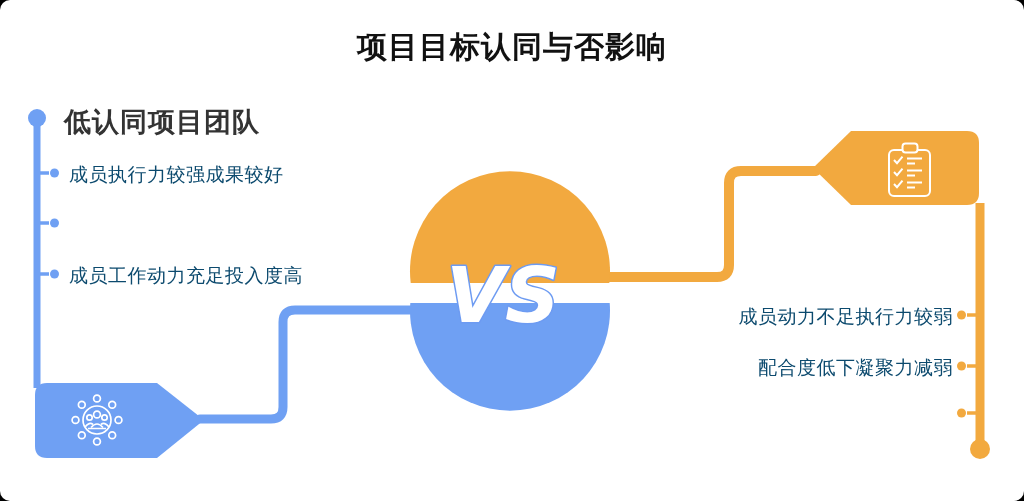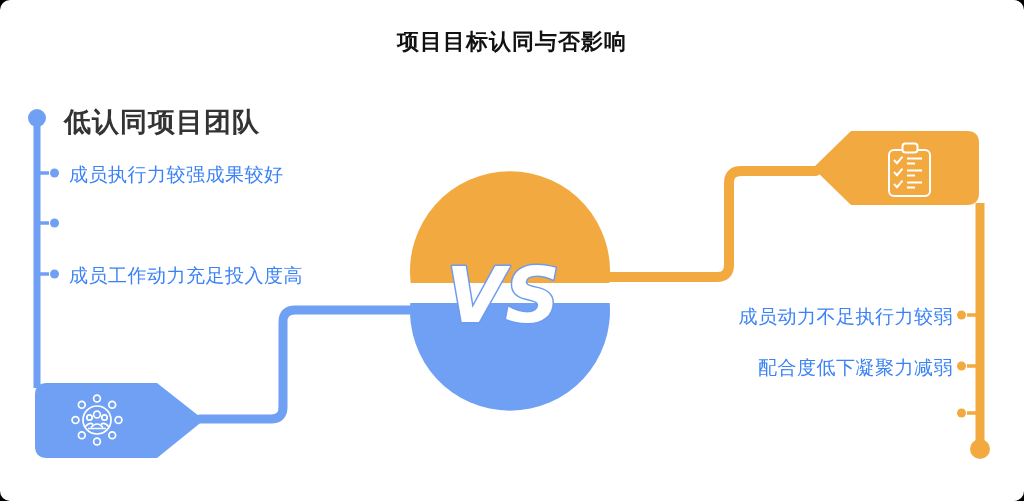--- a/index.html
+++ b/index.html
@@ -1,24 +1,24 @@
 <!DOCTYPE html>
 <html><head>
 <meta charset="utf-8">
 <style>
   html,body{margin:0;padding:0;background:#000;}
   body{width:1024px;height:501px;font-family:"Liberation Sans","DejaVu Sans",sans-serif;}
   .card{position:relative;width:1024px;height:501px;background:#ffffff;border-radius:10px;overflow:hidden;}
   .decor{position:absolute;left:0;top:0;width:1024px;height:501px;}
   .txt{position:absolute;white-space:nowrap;}
-  .title{top:27px;left:0;width:1024px;text-align:center;font-size:22px;font-weight:bold;color:#111111;letter-spacing:1px;}
+  .title{top:27px;left:0;width:1024px;text-align:center;font-size:30px;font-weight:bold;color:#111111;letter-spacing:1px;}
   .heading{font-size:27px;font-weight:bold;color:#333333;letter-spacing:1px;}
   .heading-left{left:64px;top:104px;}
   .heading-right{right:60px;top:256px;text-align:right;}
-  .bullet{font-size:19px;color:#3b82f6;letter-spacing:0.5px;}
+  .bullet{font-size:19px;color:#0c4a6e;letter-spacing:0.5px;}
   .b-left{left:69px;}
   .b-right{right:71px;text-align:right;}
   .bl0{top:162px;} .bl1{top:212px;} .bl2{top:263px;}
   .br0{top:304px;margin-left:23px;} .br1{top:355px;margin-left:28px;} .br2{top:402px;}
 </style>
 </head>
 <body>
 
 <div class="card">
 

